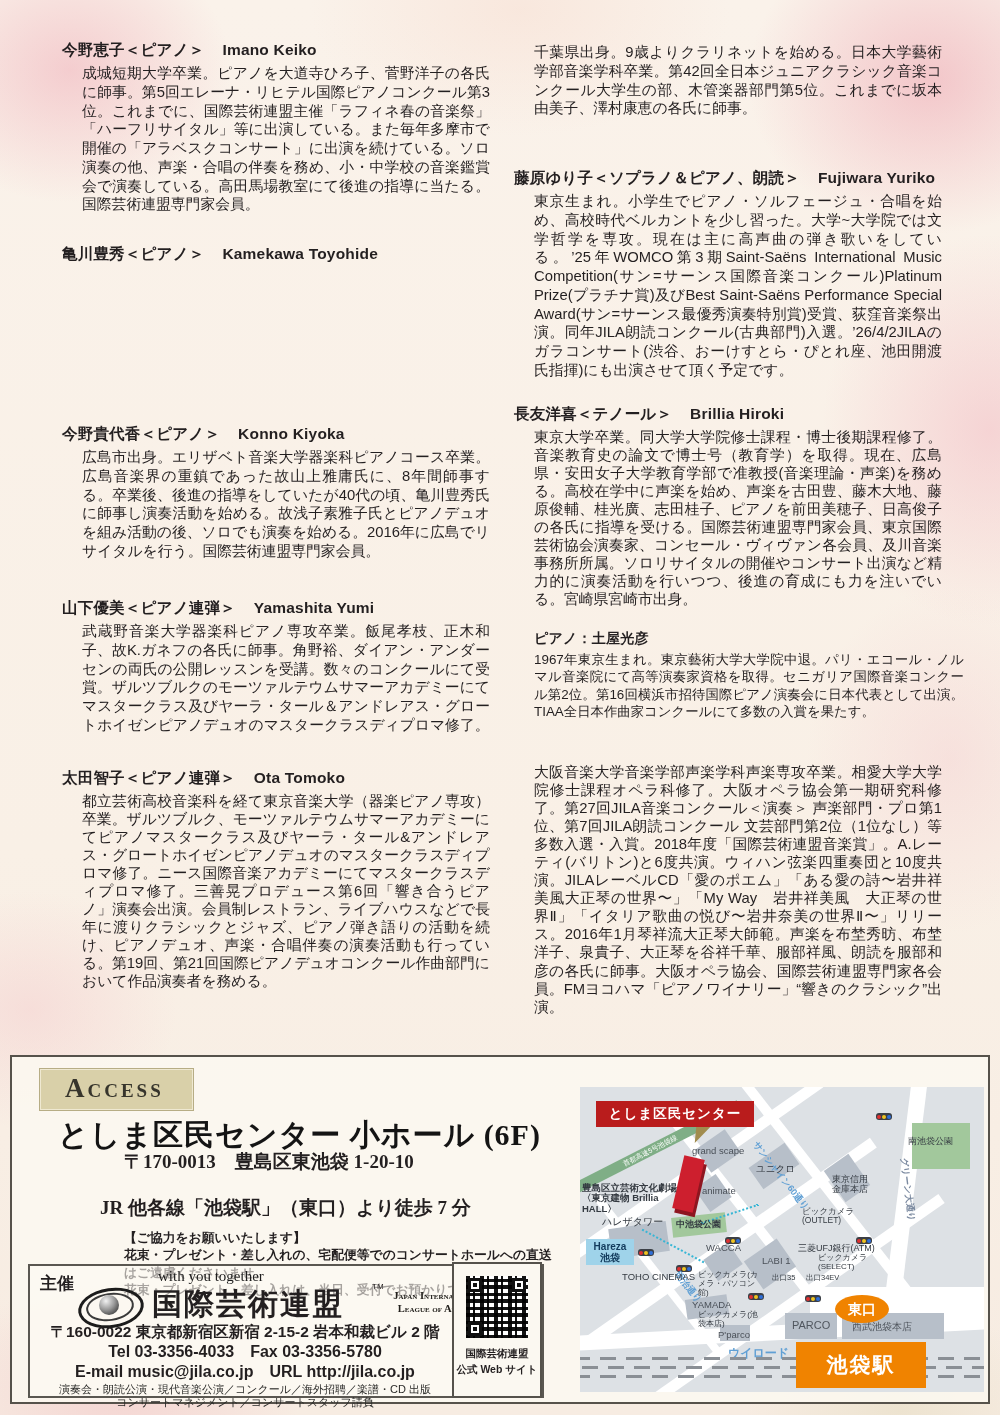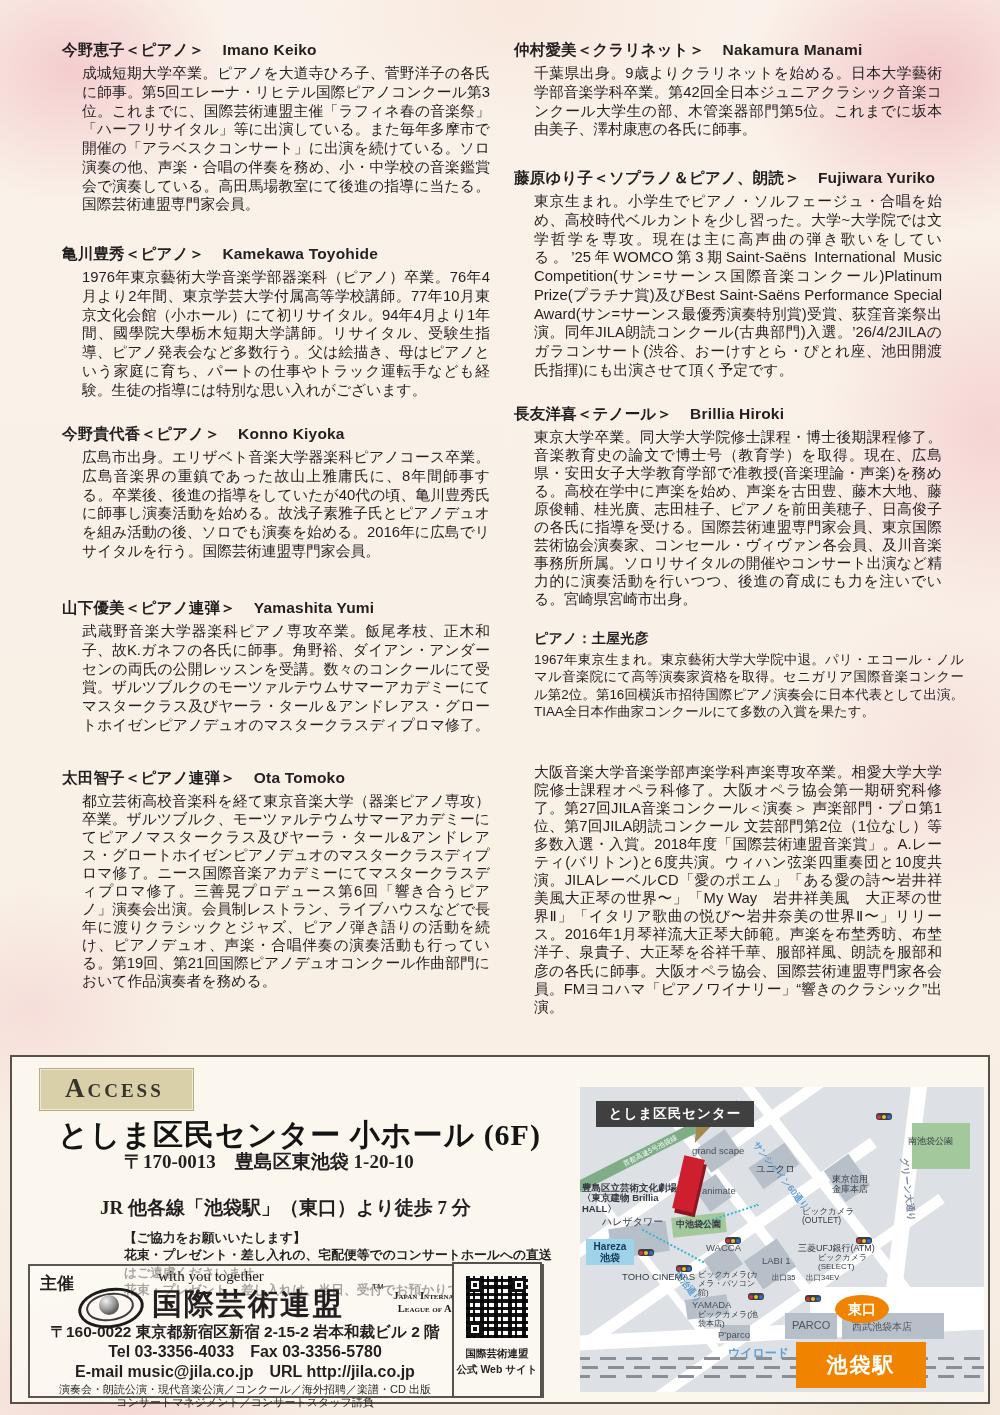--- a/index.html
+++ b/index.html
@@ -76,21 +76,21 @@
   .qr-cap{position:absolute;left:0;top:82px;width:86px;text-align:center;font-size:10.5px;font-weight:bold;line-height:1.5;}
   
   .map{position:absolute;left:568px;top:30px;width:404px;height:305px;background:#dde1e5;overflow:hidden;}
   .road{position:absolute;background:#ffffff;}
   .bld{position:absolute;background:#b7bfc9;}
   .park{position:absolute;background:#a2c89c;}
   .mlabel{position:absolute;font-size:9.5px;color:#343a41;white-space:nowrap;}
   .mlabel.wrap{white-space:normal;line-height:1.1;}
   .blue-st{position:absolute;font-size:9px;color:#5f9fd4;white-space:nowrap;font-weight:bold;}
   .expway{position:absolute;left:-30px;top:58px;width:200px;height:11px;background:#7fae86;transform:rotate(-27deg);color:#fff;font-size:7px;text-align:center;line-height:11px;white-space:nowrap;}
-  .gold-label{position:absolute;left:16px;top:14px;width:158px;height:26px;background:#404040;color:#fff;font-weight:bold;font-size:13.5px;text-align:center;line-height:26px;letter-spacing:1px;}
+  .gold-label{position:absolute;left:16px;top:14px;width:158px;height:26px;background:#b91c1c;color:#fff;font-weight:bold;font-size:13.5px;text-align:center;line-height:26px;letter-spacing:1px;}
   .gold-label::after{content:"";position:absolute;left:96px;top:26px;border-left:7px solid transparent;border-right:7px solid transparent;border-top:16px solid #a18c4e;transform:skewX(-28deg);}
   .red-bld{position:absolute;left:98px;top:70px;width:21px;height:54px;background:#cd1f2e;transform:rotate(13deg);box-shadow:3px 4px 0 #8e1620;}
   .tlight{position:absolute;width:16px;height:7px;background:#3b3f46;border-radius:3px;display:flex;align-items:center;justify-content:space-evenly;}
   .tlight i{width:4px;height:4px;border-radius:50%;display:block;}
   .tl-r{background:#e03131;} .tl-y{background:#f0c420;} .tl-b{background:#2f6fd8;}
   .hareza-tag{position:absolute;left:6px;top:152px;width:48px;background:#9fd3ea;color:#123a5c;font-weight:bold;font-size:10px;text-align:center;line-height:1.1;padding:2px 0;}
   .east-exit{position:absolute;left:255px;top:208px;width:54px;height:28px;background:#f08300;border-radius:50%;color:#fff;font-weight:bold;font-size:14px;text-align:center;line-height:28px;}
   .station{position:absolute;left:216px;top:255px;width:130px;height:46px;background:#f08300;color:#fff;font-weight:bold;font-size:21px;text-align:center;line-height:46px;letter-spacing:2px;}
   .rail{position:absolute;left:-6px;top:268px;width:416px;height:26px;
         background:
@@ -101,37 +101,35 @@
 </style>
 </head>
 <body>
 
 <section class="bio col-l" style="top:40px">
   <h3><span>今野恵子＜ピアノ＞</span><span class="en">Imano Keiko</span></h3>
   <p>成城短期大学卒業。ピアノを大道寺ひろ子、菅野洋子の各氏に師事。第5回エレーナ・リヒテル国際ピアノコンクール第3位。これまでに、国際芸術連盟主催「ラフィネ春の音楽祭」「ハーフリサイタル」等に出演している。また毎年多摩市で開催の「アラベスクコンサート」に出演を続けている。ソロ演奏の他、声楽・合唱の伴奏を務め、小・中学校の音楽鑑賞会で演奏している。高田馬場教室にて後進の指導に当たる。国際芸術連盟専門家会員。</p>
 </section>
 <section class="bio col-l" style="top:244px">
   <h3><span>亀川豊秀＜ピアノ＞</span><span class="en">Kamekawa Toyohide</span></h3>
-  <p>1976年東京藝術大学音楽学部器楽科（ピアノ）卒業。76年4月より2年間、東京学芸大学付属高等学校講師。77年10月東京文化会館（小ホール）にて初リサイタル。94年4月より1年間、國學院大學栃木短期大学講師。リサイタル、受験生指導、ピアノ発表会など多数行う。父は絵描き、母はピアノという家庭に育ち、パートの仕事やトラック運転手なども経験。生徒の指導には特別な思い入れがございます。</p>
 </section>
 <section class="bio col-l" style="top:424px">
   <h3><span>今野貴代香＜ピアノ＞</span><span class="en">Konno Kiyoka</span></h3>
   <p>広島市出身。エリザベト音楽大学器楽科ピアノコース卒業。広島音楽界の重鎮であった故山上雅庸氏に、8年間師事する。卒業後、後進の指導をしていたが40代の頃、亀川豊秀氏に師事し演奏活動を始める。故浅子素雅子氏とピアノデュオを組み活動の後、ソロでも演奏を始める。2016年に広島でリサイタルを行う。国際芸術連盟専門家会員。</p>
 </section>
 <section class="bio col-l" style="top:598px">
   <h3><span>山下優美＜ピアノ連弾＞</span><span class="en">Yamashita Yumi</span></h3>
   <p>武蔵野音楽大学器楽科ピアノ専攻卒業。飯尾孝枝、正木和子、故K.ガネフの各氏に師事。角野裕、ダイアン・アンダーセンの両氏の公開レッスンを受講。数々のコンクールにて受賞。ザルツブルクのモーツァルテウムサマーアカデミーにてマスタークラス及びヤーラ・タール＆アンドレアス・グロートホイゼンピアノデュオのマスタークラスディプロマ修了。</p>
 </section>
 <section class="bio col-l dense" style="top:768px">
   <h3><span>太田智子＜ピアノ連弾＞</span><span class="en">Ota Tomoko</span></h3>
   <p>都立芸術高校音楽科を経て東京音楽大学（器楽ピアノ専攻）卒業。ザルツブルク、モーツァルテウムサマーアカデミーにてピアノマスタークラス及びヤーラ・タール&amp;アンドレアス・グロートホイゼンピアノデュオのマスタークラスディプロマ修了。ニース国際音楽アカデミーにてマスタークラスディプロマ修了。三善晃プロデュース第6回「響き合うピアノ」演奏会出演。会員制レストラン、ライブハウスなどで長年に渡りクラシックとジャズ、ピアノ弾き語りの活動を続け、ピアノデュオ、声楽・合唱伴奏の演奏活動も行っている。第19回、第21回国際ピアノデュオコンクール作曲部門において作品演奏者を務める。</p>
 </section>
 
 <section class="bio col-r" style="top:40px">
-  <h3><span>仲村愛美＜クラリネット＞</span><span class="en">Nakamura Manami</span></h3>
   <p>千葉県出身。9歳よりクラリネットを始める。日本大学藝術学部音楽学科卒業。第42回全日本ジュニアクラシック音楽コンクール大学生の部、木管楽器部門第5位。これまでに坂本由美子、澤村康恵の各氏に師事。</p>
 </section>
 <section class="bio col-r" style="top:168px">
   <h3><span>藤原ゆり子＜ソプラノ＆ピアノ、朗読＞</span><span class="en">Fujiwara Yuriko</span></h3>
   <p>東京生まれ。小学生でピアノ・ソルフェージュ・合唱を始め、高校時代ベルカントを少し習った。大学~大学院では文学哲学を専攻。現在は主に高声曲の弾き歌いをしている。’25年WOMCO第3期Saint-Saëns International Music Competition(サン=サーンス国際音楽コンクール)Platinum Prize(プラチナ賞)及びBest Saint-Saëns Performance Special Award(サン=サーンス最優秀演奏特別賞)受賞、荻窪音楽祭出演。同年JILA朗読コンクール(古典部門)入選。’26/4/2JILAのガラコンサート(渋谷、おーけすとら・ぴとれ座、池田開渡氏指揮)にも出演させて頂く予定です。</p>
 </section>
 <section class="bio col-r dense" style="top:404px">
   <h3><span>長友洋喜＜テノール＞</span><span class="en">Brillia Hiroki</span></h3>
   <p>東京大学卒業。同大学大学院修士課程・博士後期課程修了。音楽教育史の論文で博士号（教育学）を取得。現在、広島県・安田女子大学教育学部で准教授(音楽理論・声楽)を務める。高校在学中に声楽を始め、声楽を古田豊、藤木大地、藤原俊輔、桂光廣、志田桂子、ピアノを前田美穂子、日高俊子の各氏に指導を受ける。国際芸術連盟専門家会員、東京国際芸術協会演奏家、コンセール・ヴィヴァン各会員、及川音楽事務所所属。ソロリサイタルの開催やコンサート出演など精力的に演奏活動を行いつつ、後進の育成にも力を注いでいる。宮崎県宮崎市出身。</p>
 </section>

